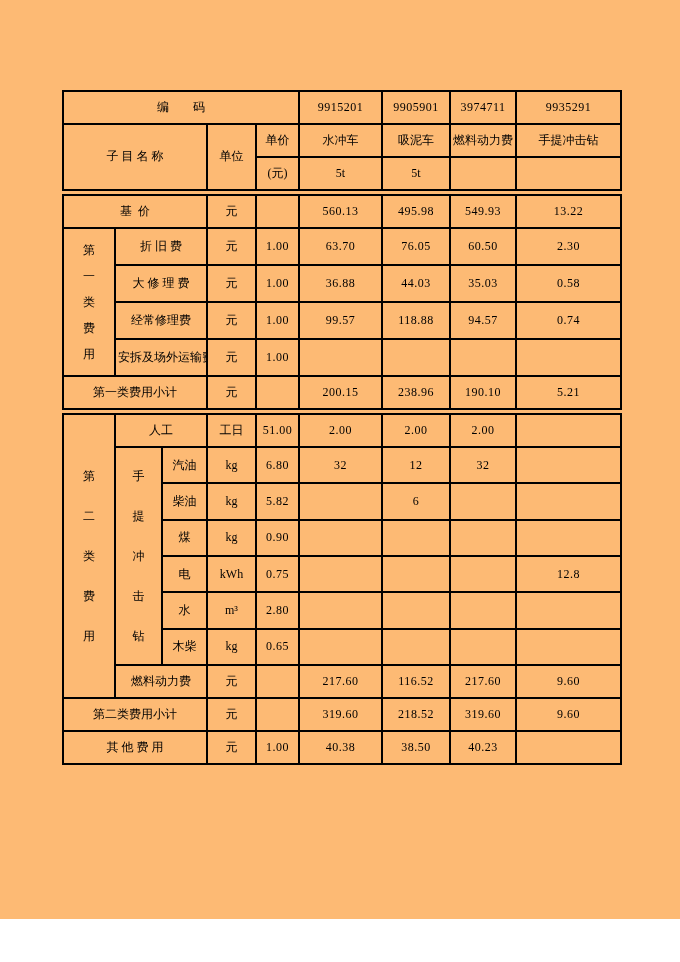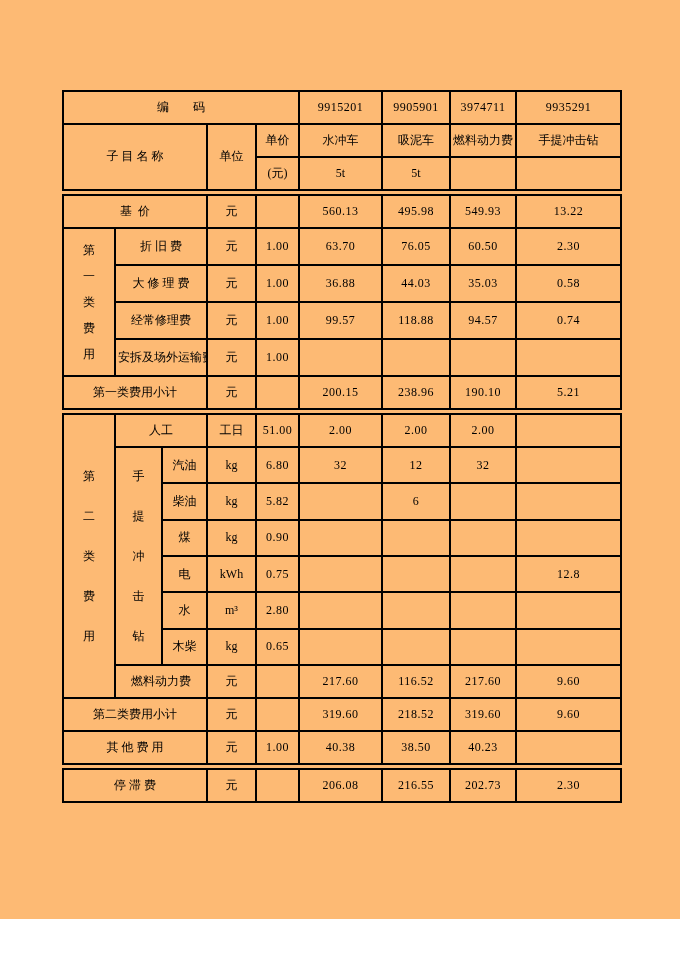--- a/index.html
+++ b/index.html
@@ -236,41 +236,17 @@
         <td>元</td>
         <td class="num">1.00</td>
         <td class="num">40.38</td>
         <td class="num thinR">38.50</td>
         <td class="num thinL">40.23</td>
         <td class="num"></td>
       </tr>
     </tbody>
       </table>
 
-    <table class="sec">
-      <colgroup>
-        <col style="width:52px">
-          <col style="width:47px">
-          <col style="width:45px">
-        <col style="width:49px">
-          <col style="width:43px">
-          <col style="width:83px">
-        <col style="width:68px">
-          <col style="width:66px">
-          <col style="width:105px">
-      </colgroup>
-      <tbody>
-          <tr>
-        <td colspan="3">停 滞 费</td>
-        <td>元</td>
-        <td class="num"></td>
-        <td class="num">206.08</td>
-        <td class="num thinR">216.55</td>
-        <td class="num thinL">202.73</td>
-        <td class="num">2.30</td>
-      </tr>
-    </tbody>
-      </table>
 
   </div>
 
   <div class="pageno">15</div>
 </div>
 
 </body></html>

